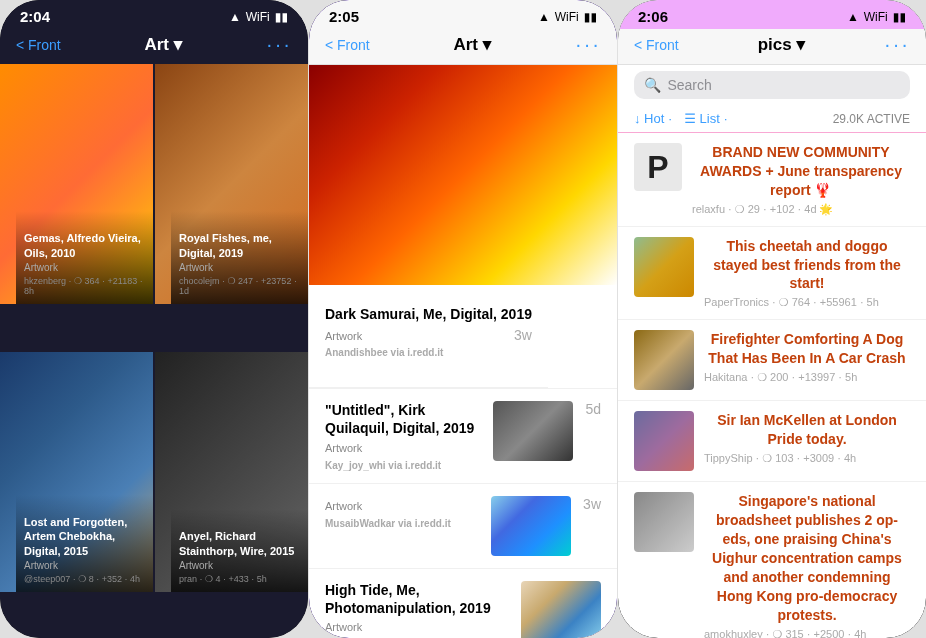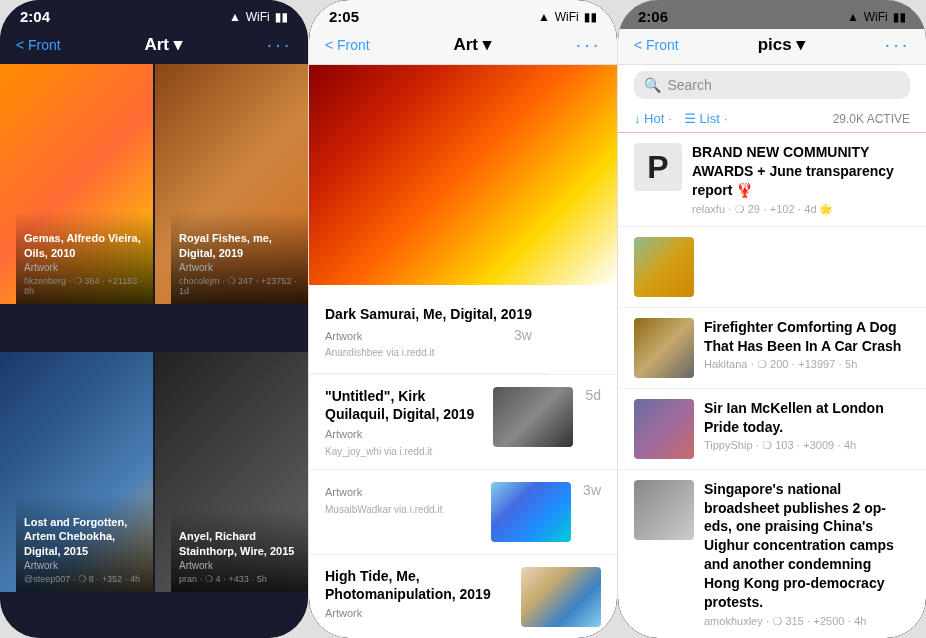--- a/index.html
+++ b/index.html
@@ -164,21 +164,21 @@
       padding: 12px 16px;
       border-bottom: 1px solid #f0f0f0;
       gap: 12px;
       align-items: flex-start;
     }
     .art-list-item.featured {
       flex-direction: column;
       padding: 0;
     }
     .art-featured-caption {
-      padding: 8px 16px 15px;
+      padding: 8px 16px 29px;
       border-bottom: 1px solid #f0f0f0;
     }
     .art-list-thumb {
       width: 80px;
       height: 60px;
       border-radius: 4px;
       flex-shrink: 0;
       overflow: hidden;
     }
     .art-list-info {
@@ -193,20 +193,21 @@
     .art-list-tag {
       display: inline-block;
       font-size: 11px;
       color: #888;
       margin-top: 2px;
     }
     .art-list-meta {
       font-size: 10px;
       color: #aaa;
       margin-top: 4px;
+      font-weight: bold;
     }
     .art-list-time {
       font-size: 14px;
       color: #aaa;
       flex-shrink: 0;
     }
 
     
     .phone3 .phone-screen {
       background: #fff;
@@ -285,22 +286,23 @@
       display: flex;
       align-items: center;
       justify-content: center;
     }
     .pics-info {
       flex: 1;
     }
     .pics-title {
       font-size: 14px;
       font-weight: 600;
-      color: #000000;
+      color: #c2410c;
       line-height: 1.35;
+      text-align: center;
     }
     .pics-meta {
       font-size: 11px;
       color: #aaa;
       margin-top: 3px;
     }
 
     
     .swatch-orange { background: linear-gradient(135deg, #ff8c00, #ff6b35, #ffd700); }
     .swatch-fish { background: linear-gradient(135deg, #8b4513, #cd853f, #d2691e); }
@@ -431,21 +433,21 @@
         </div>
         <div class="art-list-thumb swatch-tide"></div>
       </div>
     </div>
   </div>
 </div>
 
 <div class="phone phone3">
   <div class="phone-screen">
 
-    <div class="status-bar" style="background:#737373;">
+    <div class="status-bar" style="background:#f0abfc;">
       <span class="status-time" style="color:#000;">2:06</span>
       <div class="status-icons">
         <span style="color:#000;">▲</span>
         <span style="color:#000;">WiFi</span>
         <span style="color:#000;">▮▮</span>
       </div>
     </div>
 
     <div class="nav-bar-light" style="display:flex; justify-content:space-between; align-items:center; padding:4px 16px 8px; background:#f7f7f7; border-bottom:1px solid #e0e0e0; flex-shrink:0;">
       <span class="nav-back">&lt; Front</span>
@@ -471,20 +473,24 @@
       <div class="pics-item">
         <div class="pics-thumb-large" style="background:#e8e8e8; font-size:32px; font-weight:900; color:#222;">P</div>
         <div class="pics-info">
           <div class="pics-title">BRAND NEW COMMUNITY AWARDS + June transparency report 🦞</div>
           <div class="pics-meta">relaxfu · ❍ 29 · +102 · 4d 🌟</div>
         </div>
       </div>
 
       <div class="pics-item">
         <div class="pics-thumb swatch-cheetah"></div>
+        <div class="pics-info">
+          <div class="pics-title">This cheetah and doggo stayed best friends from the start!</div>
+          <div class="pics-meta">PaperTronics · ❍ 764 · +55961 · 5h</div>
+        </div>
       </div>
 
       <div class="pics-item">
         <div class="pics-thumb swatch-firefighter"></div>
         <div class="pics-info">
           <div class="pics-title">Firefighter Comforting A Dog That Has Been In A Car Crash</div>
           <div class="pics-meta">Hakitana · ❍ 200 · +13997 · 5h</div>
         </div>
       </div>
 

